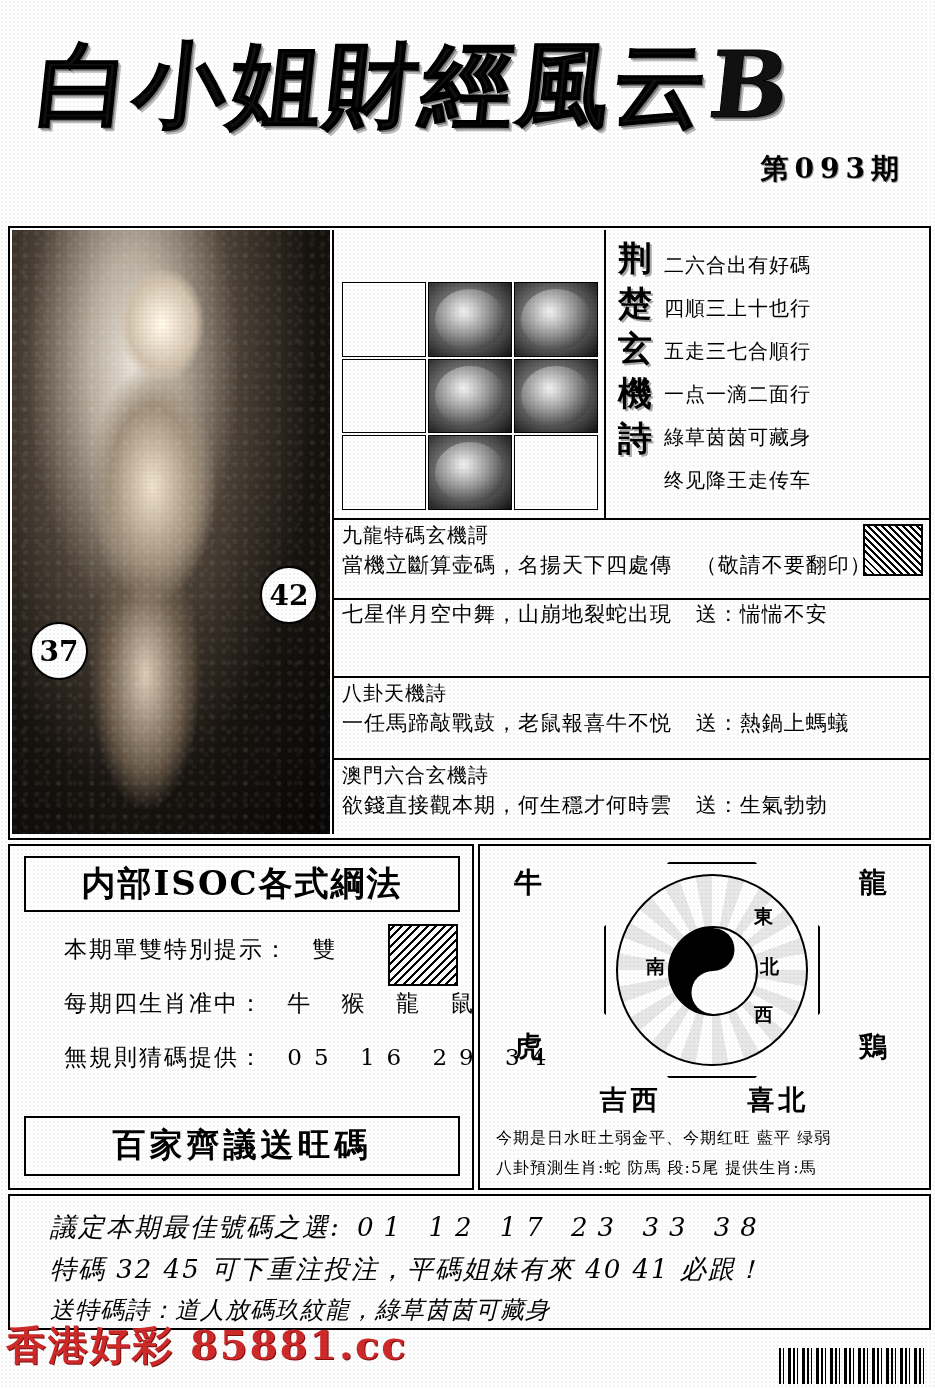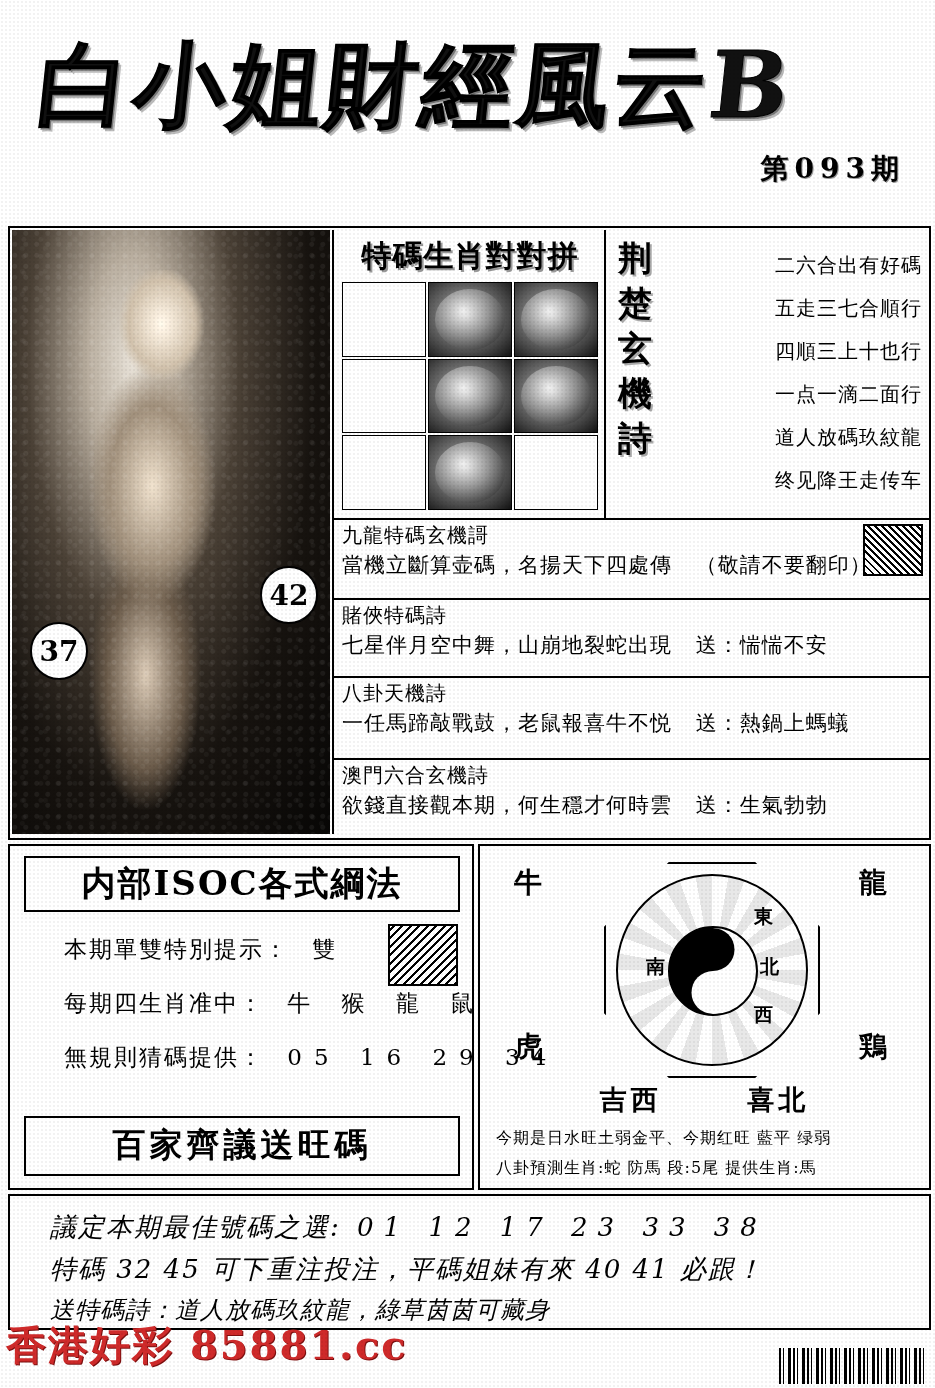--- a/index.html
+++ b/index.html
@@ -73,21 +73,21 @@
   .dui-cell.ink{background:radial-gradient(ellipse at 45% 45%,#ddd 0%,#777 40%,#111 100%);}
   .dui-cell.ink:after{content:"";position:absolute;inset:6px;border-radius:50%;background:radial-gradient(ellipse at 40% 35%,#fff 0%,#999 45%,#000 100%);opacity:.75;}
 
   .poem-box{position:absolute;left:272px;top:0;width:323px;height:288px;border-left:2px solid #000;border-bottom:2px solid #000;}
   .poem-label{
     position:absolute;left:6px;top:6px;width:46px;height:274px;
     font-family:"DejaVu Serif","Liberation Serif",serif;font-size:34px;font-weight:bold;
     line-height:45px;text-align:center;letter-spacing:0;
     text-shadow:2px 2px 0 #aaa;
   }
-  .poem-lines{position:absolute;left:58px;top:14px;width:258px;text-align:right;}
+  .poem-lines{position:absolute;left:58px;top:14px;width:258px;}
   .poem-lines div{
     font-family:"DejaVu Serif","Liberation Serif",serif;font-size:20px;line-height:43px;white-space:nowrap;letter-spacing:1px;
   }
 
   .rowsec{position:absolute;left:0;border-left:2px solid #000;width:595px;border-bottom:2px solid #000;}
   .rowsec .hd{font-family:"DejaVu Serif","Liberation Serif",serif;font-size:20px;font-weight:normal;padding:4px 0 0 8px;letter-spacing:1px;}
   .rowsec .ln{font-family:"DejaVu Serif","Liberation Serif",serif;font-size:21px;padding:2px 0 0 8px;letter-spacing:1px;white-space:nowrap;}
   .rowsec .ln .send{margin-left:16px;}
   .seal{
     position:absolute;right:6px;top:6px;width:56px;height:48px;border:2px solid #000;background:#fff;
@@ -178,57 +178,55 @@
     <div class="photo">
       <div class="figure"></div>
       <div class="ball b37">37</div>
       <div class="ball b42">42</div>
 
     </div>
 
     <div class="topright">
 
       <div class="dui-box">
-        <div class="dui-title">特碼生肖對對拼</div>
         <div class="dui-grid">
           <div class="dui-cell"></div>
           <div class="dui-cell ink"></div>
           <div class="dui-cell ink"></div>
           <div class="dui-cell"></div>
           <div class="dui-cell ink"></div>
           <div class="dui-cell ink"></div>
           <div class="dui-cell"></div>
           <div class="dui-cell ink"></div>
           <div class="dui-cell"></div>
         </div>
       </div>
 
       <div class="poem-box">
         <div class="poem-label">荆楚玄機詩</div>
         <div class="poem-lines">
           <div>二六合出有好碼</div>
+          <div>四順三上十也行</div>
           <div>五走三七合順行</div>
-          <div>四順三上十也行</div>
           <div>一点一滴二面行</div>
-          <div>道人放碼玖紋龍</div>
+          <div>綠草茵茵可藏身</div>
           <div>终见降王走传车</div>
         </div>
       </div>
 
       <div class="rowsec" style="top:288px;height:80px;">
         <div class="hd">九龍特碼玄機謌</div>
         <div class="ln">
           <span>當機立斷算壶碼，名揚天下四處傳</span>
           <span class="send">（敬請不要翻印）</span>
         </div>
         <div class="seal"></div>
       </div>
 
       <div class="rowsec" style="top:368px;height:78px;">
-        <div class="hd">賭俠特碼詩</div>
         <div class="ln">
           <span>七星伴月空中舞，山崩地裂蛇出現</span>
           <span class="send">送：惴惴不安</span>
         </div>
       </div>
 
       <div class="rowsec" style="top:446px;height:82px;">
         <div class="hd">八卦天機詩</div>
         <div class="ln">
           <span>一任馬蹄敲戰鼓，老鼠報喜牛不悦</span>

